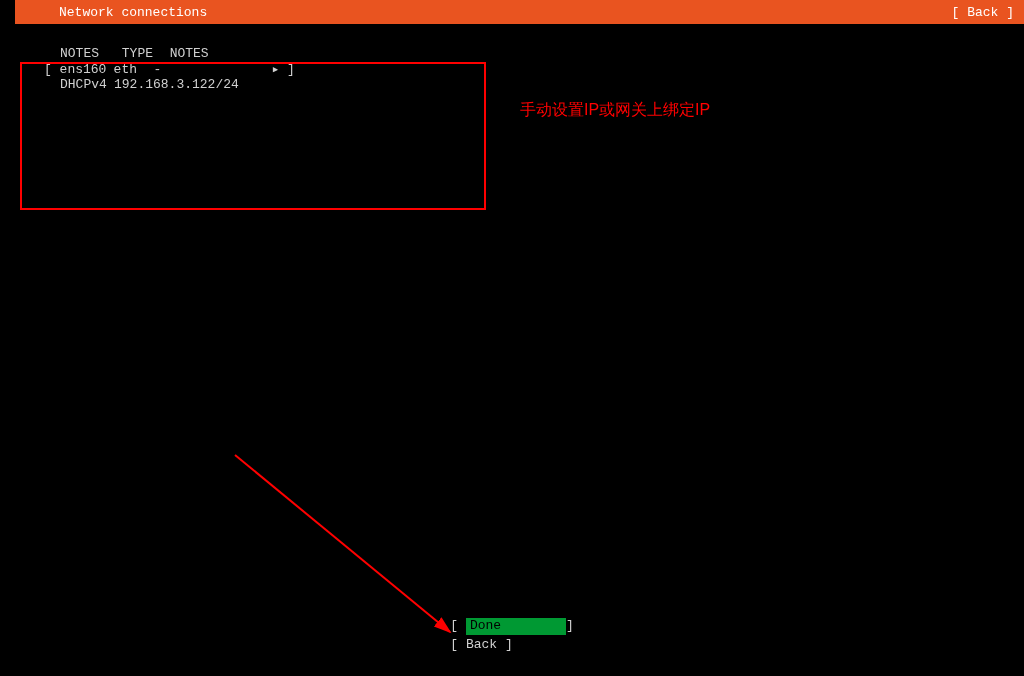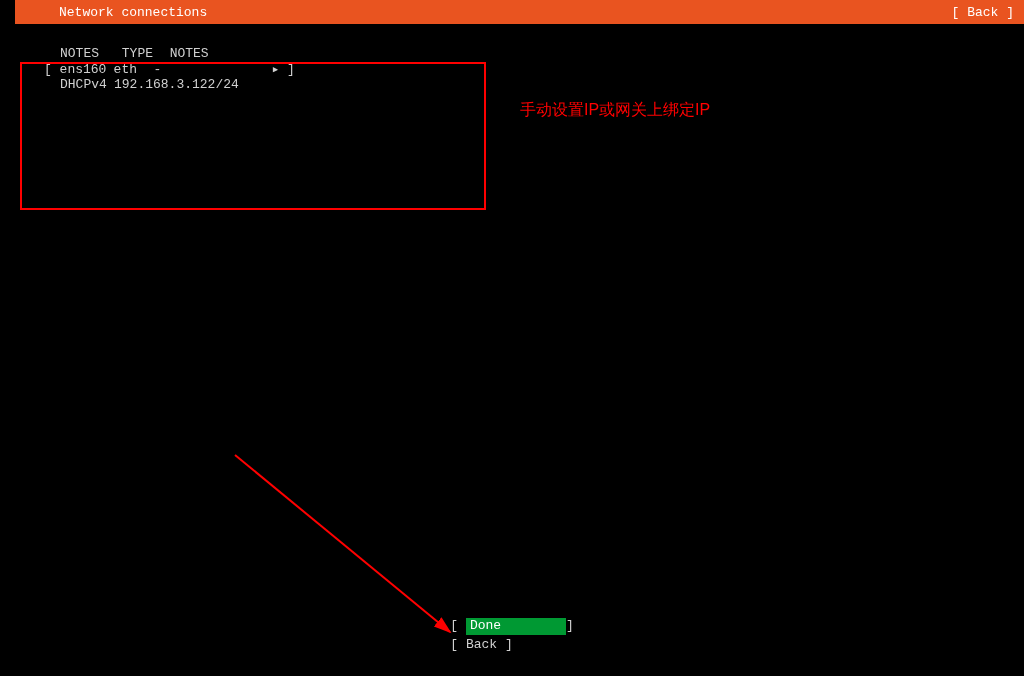--- a/index.html
+++ b/index.html
@@ -102,21 +102,21 @@
     }
     .footer-buttons {
       position: absolute;
       bottom: 22px;
       left: 0;
       width: 100%;
       text-align: center;
     }
     .btn-done {
       background: #009933;
-      color: #ffffff;
+      color: #000000;
       display: inline-block;
       width: 100px;
       text-align: left;
       padding-left: 4px;
     }
     .btn-back {
       color: #d0d0d0;
       display: inline-block;
       width: 100px;
       text-align: left;

